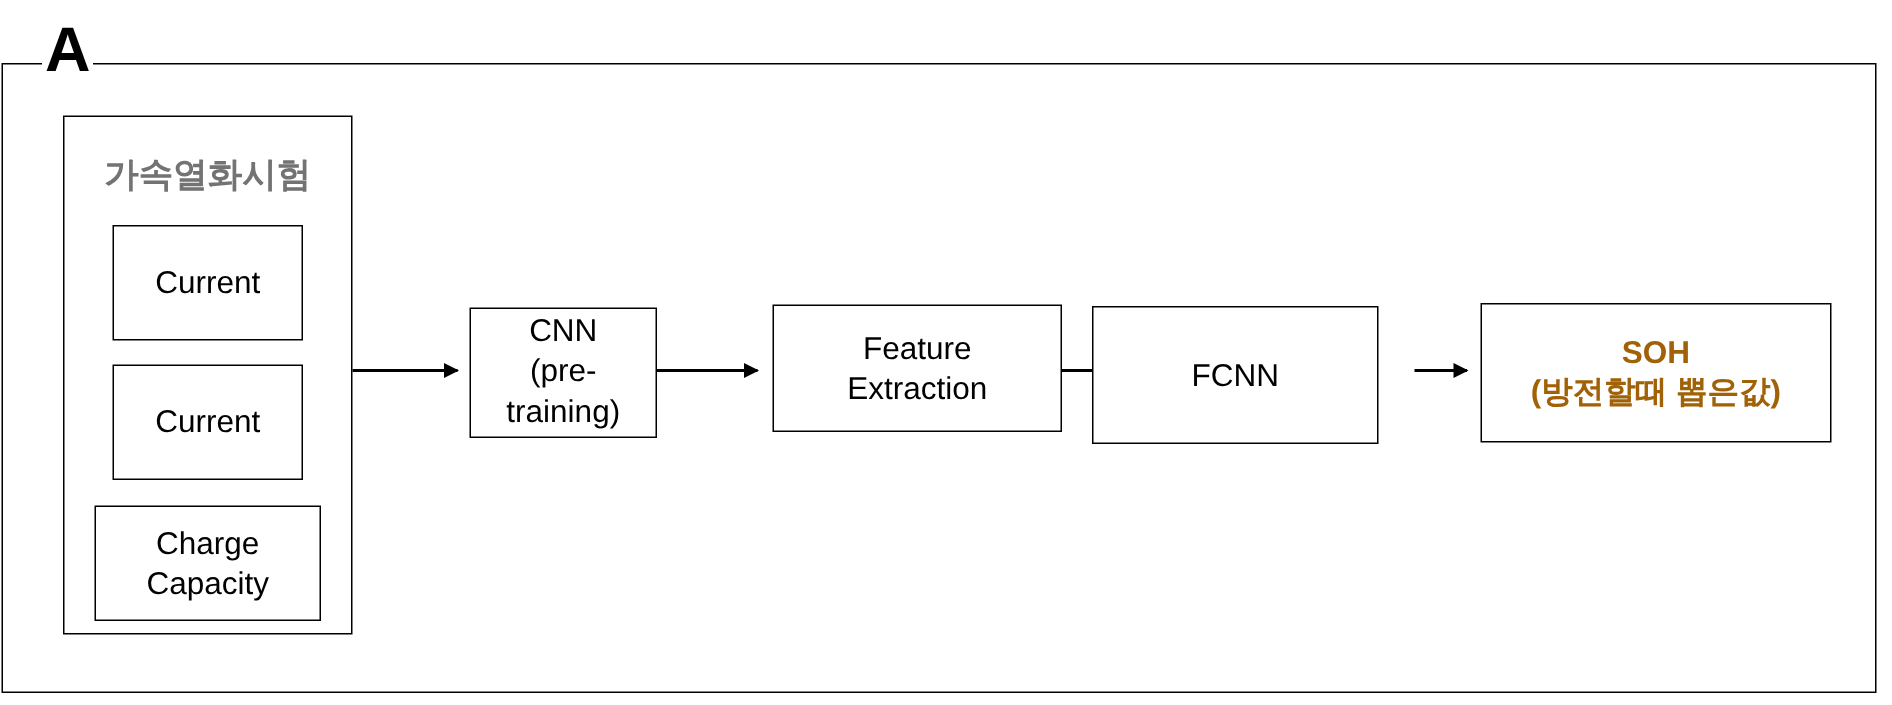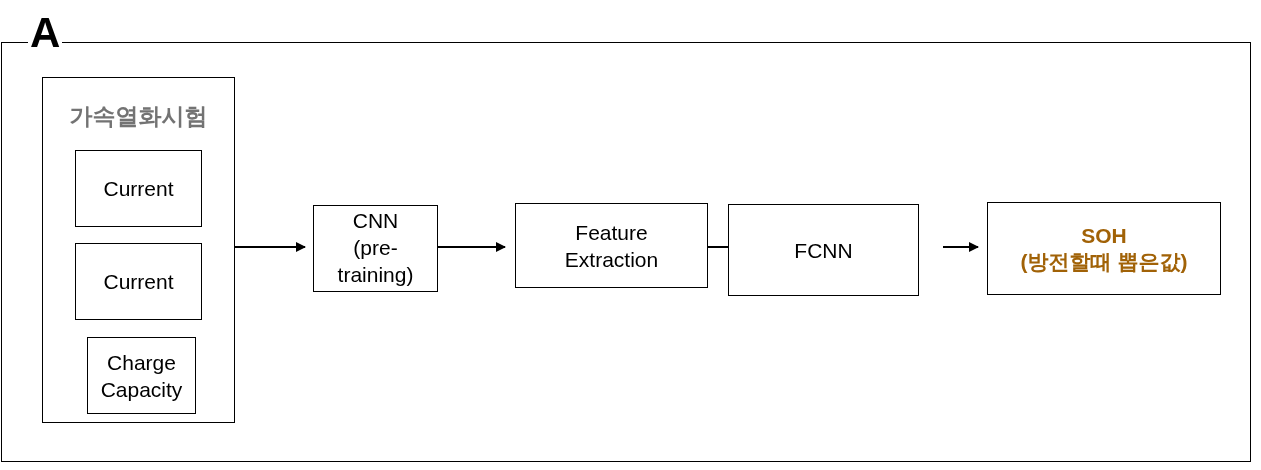--- a/index.html
+++ b/index.html
@@ -74,21 +74,21 @@
     top: 24px;
     width: 100%;
     text-align: center;
     font-size: 23px;
     line-height: 28px;
     font-weight: bold;
     color: #737373;
   }
   #box-voltage  { left: 75px;  top: 150px; width: 127px; height: 77px; }
   #box-current  { left: 75px;  top: 243px; width: 127px; height: 77px; }
-  #box-capacity { left: 87px;  top: 337px; width: 109px; height: 77px; }
+  #box-capacity { left: 63px;  top: 337px; width: 151px; height: 77px; }
 
   #box-cnn {
     left: 313px; top: 205px; width: 125px; height: 87px;
     align-items: flex-start;
     padding-top: 1px;
     overflow: visible;
     justify-content: flex-end;
   }
   #box-cnn .txt { display:block; width:100%; }
   #box-feature  { left: 515px; top: 203px; width: 193px; height: 85px; }

